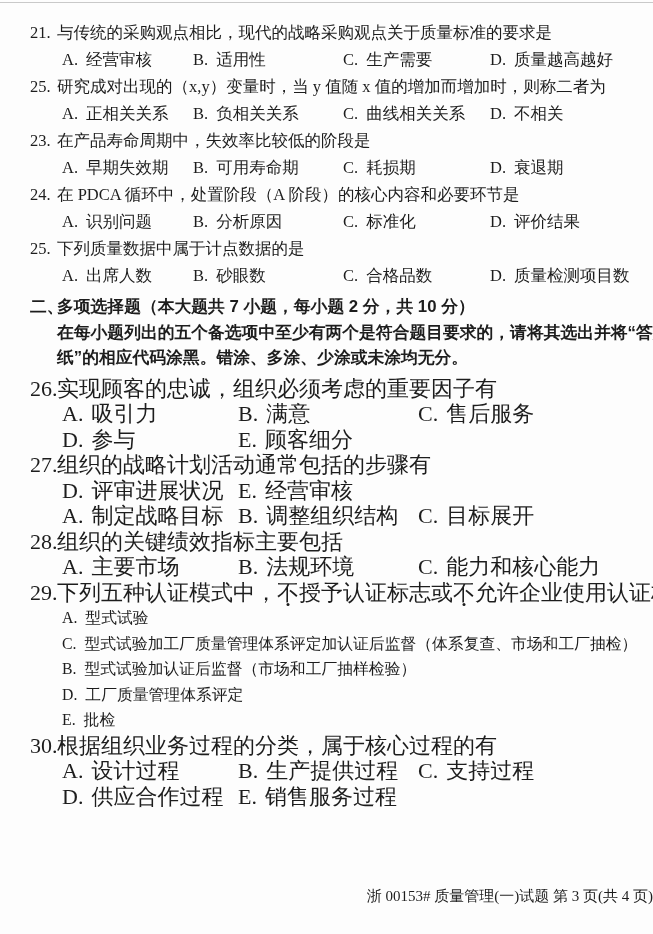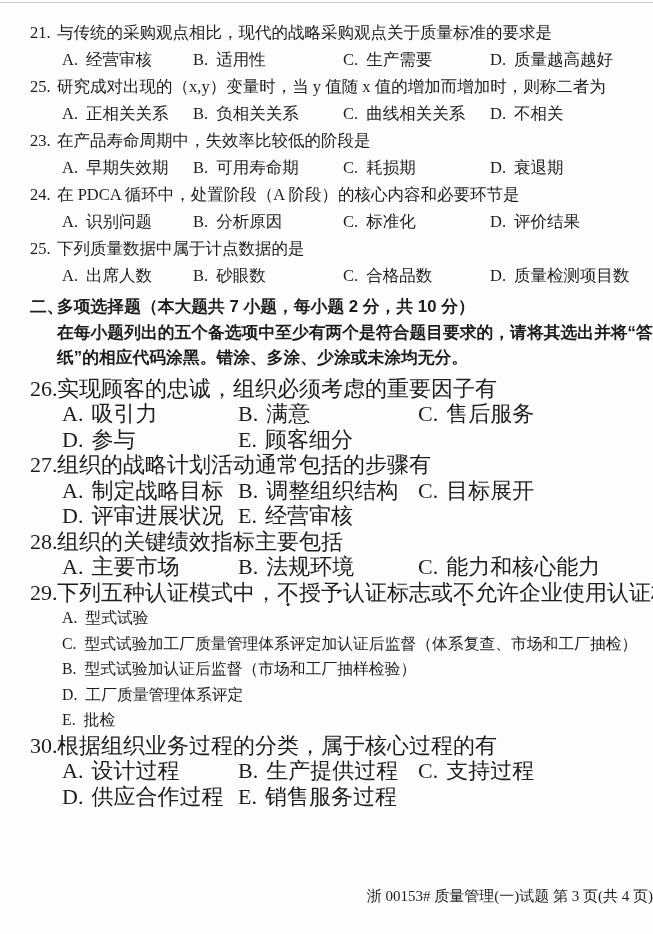--- a/index.html
+++ b/index.html
@@ -117,27 +117,27 @@
             <span class="opt" style="left: 418px;"><span class="lab">C.</span><span class="txt">售后服务</span></span>
           </div>
           <div class="line opt-row">
             <span class="opt" style="left: 62px;"><span class="lab">D.</span><span class="txt">参与</span></span>
             <span class="opt" style="left: 238px;"><span class="lab">E.</span><span class="txt">顾客细分</span></span>
           </div>
         </div>
         <div class="question">
           <div class="line stem-line"><span class="qnum">27.</span><span class="stem-text"><span>组织的战略计划活动通常包括的步骤有</span></span></div>
           <div class="line opt-row">
+            <span class="opt" style="left: 62px;"><span class="lab">D.</span><span class="txt">评审进展状况</span></span>
+            <span class="opt" style="left: 238px;"><span class="lab">E.</span><span class="txt">经营审核</span></span>
+          </div>
+          <div class="line opt-row">
             <span class="opt" style="left: 62px;"><span class="lab">A.</span><span class="txt">制定战略目标</span></span>
             <span class="opt" style="left: 238px;"><span class="lab">B.</span><span class="txt">调整组织结构</span></span>
             <span class="opt" style="left: 418px;"><span class="lab">C.</span><span class="txt">目标展开</span></span>
-          </div>
-          <div class="line opt-row">
-            <span class="opt" style="left: 62px;"><span class="lab">D.</span><span class="txt">评审进展状况</span></span>
-            <span class="opt" style="left: 238px;"><span class="lab">E.</span><span class="txt">经营审核</span></span>
           </div>
         </div>
         <div class="question">
           <div class="line stem-line"><span class="qnum">28.</span><span class="stem-text"><span>组织的关键绩效指标主要包括</span></span></div>
           <div class="line opt-row">
             <span class="opt" style="left: 62px;"><span class="lab">A.</span><span class="txt">主要市场</span></span>
             <span class="opt" style="left: 238px;"><span class="lab">B.</span><span class="txt">法规环境</span></span>
             <span class="opt" style="left: 418px;"><span class="lab">C.</span><span class="txt">能力和核心能力</span></span>
           </div>
         </div>

